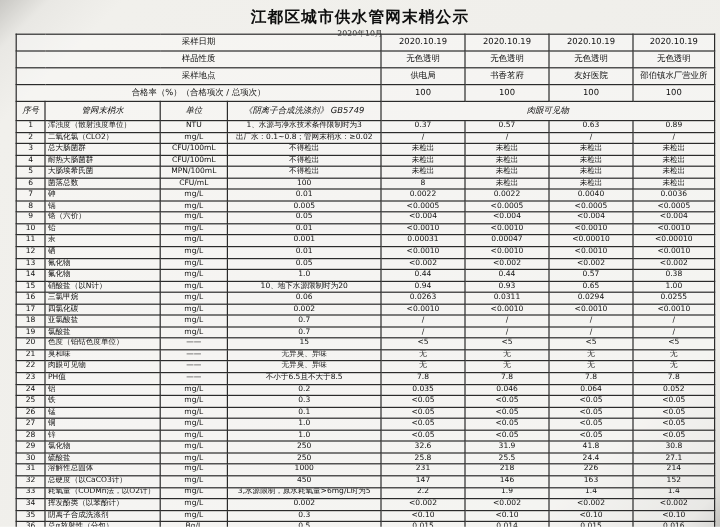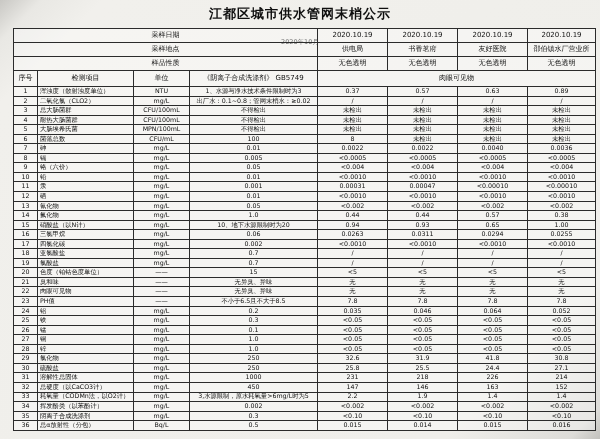--- a/index.html
+++ b/index.html
@@ -8,35 +8,35 @@
     background:linear-gradient(135deg,#c9c8c4 0%,#e9e8e4 4%,#f1f0ec 10%,#efeeea 85%,#dddcd8 97%,#c2c1bd 100%);
     font-family:"DejaVu Sans","Liberation Sans",sans-serif;
     color:#151515;
     -webkit-font-smoothing:antialiased;
   }
   .page{position:relative;width:600px;height:381px;}
   .title{
     text-align:center;font-size:13px;font-weight:bold;
     padding-top:5px;letter-spacing:1px;color:#0e0e0e;
   }
-  .subtitle{text-align:center;font-size:6.5px;margin-top:15px;color:#222;}
+  .subtitle{text-align:center;font-size:6.5px;margin-top:1px;color:#222;}
   table{
     border-collapse:collapse;table-layout:fixed;
     position:absolute;left:13px;top:28px;width:582px;
     background:rgba(255,255,255,0.35);
   }
   td,th{
     border:1px solid #2b2b2b;
     font-size:6.3px;line-height:1.05;
     padding:0 1px;text-align:center;vertical-align:middle;
     overflow:hidden;white-space:nowrap;
     font-weight:normal;color:#101010;
   }
   tr.meta td{height:13px;font-size:7px;}
-  tr.colhead td{height:15px;font-size:7px;}
+  tr.colhead td{height:15px;font-size:7px;font-style:italic;}
   tr.datarow td{height:8.55px;}
   td.c-item{text-align:left;padding-left:2px;}
 </style>
 </head>
 <body>
 
 <div class="page">
   <div class="title">江都区城市供水管网末梢公示</div>
   <div class="subtitle">2020年10月</div>
   <table>
@@ -52,36 +52,43 @@
     </colgroup>
     <tbody>
         <tr class="meta">
           <td colspan="4">采样日期</td>
           <td>2020.10.19</td>
           <td>2020.10.19</td>
           <td>2020.10.19</td>
           <td>2020.10.19</td>
         </tr>
         <tr class="meta">
+          <td colspan="4">样品性质</td>
+          <td>无色透明</td>
+          <td>无色透明</td>
+          <td>无色透明</td>
+          <td>无色透明</td>
+        </tr>
+        <tr class="meta">
           <td colspan="4">采样地点</td>
           <td>供电局</td>
           <td>书香茗府</td>
           <td>友好医院</td>
           <td>邵伯镇水厂营业所</td>
         </tr>
         <tr class="meta">
-          <td colspan="4">样品性质</td>
-          <td>无色透明</td>
-          <td>无色透明</td>
-          <td>无色透明</td>
-          <td>无色透明</td>
+          <td colspan="4">合格率（%）（合格项次 / 总项次）</td>
+          <td>100</td>
+          <td>100</td>
+          <td>100</td>
+          <td>100</td>
         </tr>
         <tr class="colhead">
           <td>序号</td>
-          <td>检测项目</td>
+          <td>管网末梢水</td>
           <td>单位</td>
           <td>《阴离子合成洗涤剂》 GB5749</td>
           <td colspan="4">肉眼可见物</td>
         </tr>
         <tr class="datarow">
           <td>1</td>
           <td class="c-item">浑浊度（散射浊度单位）</td>
           <td>NTU</td>
           <td>1、水源与净水技术条件限制时为3</td>
           <td>0.37</td>

